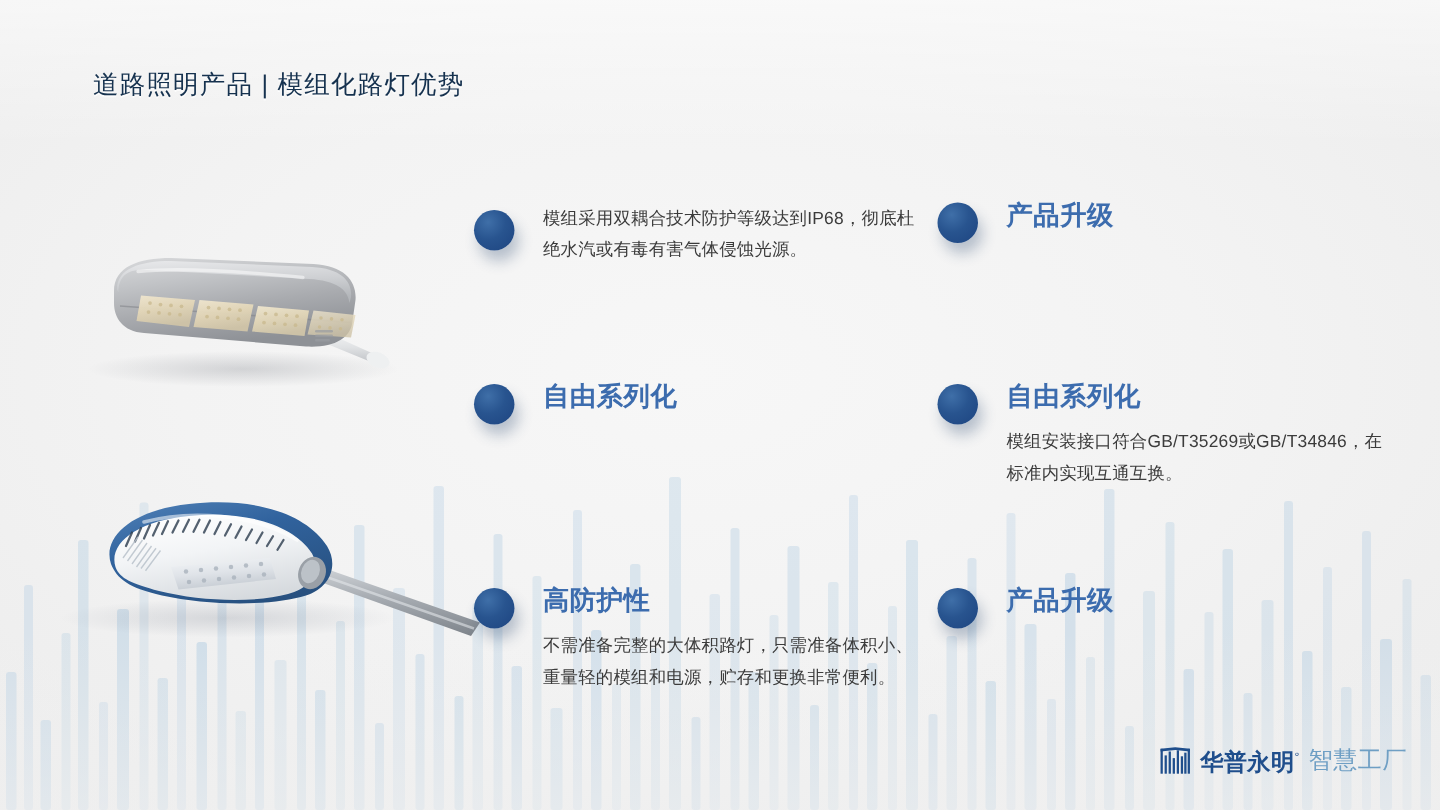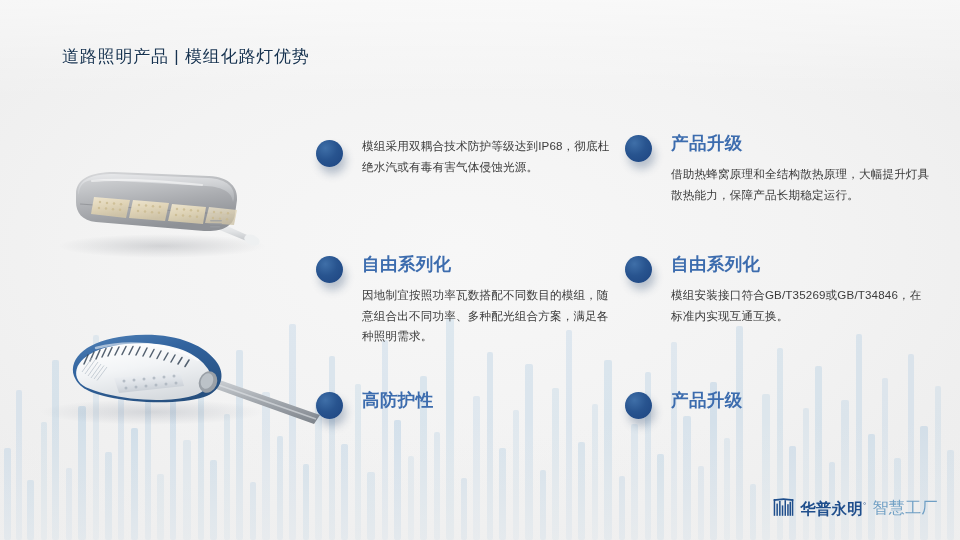--- a/index.html
+++ b/index.html
@@ -447,44 +447,43 @@
     <div class="feature-dot"></div>
     <div class="feature-body">
       <div class="feature-text">模组采用双耦合技术防护等级达到IP68，彻底杜绝水汽或有毒有害气体侵蚀光源。</div>
     </div>
   </div>
 
   <div class="feature" id="feature-2">
     <div class="feature-dot"></div>
     <div class="feature-body">
       <div class="feature-heading">产品升级</div>
-      <div class="feature-text">借助热蜂窝原理和全结构散热原理，大幅提升灯具散热能力，保障产品长期稳定运行。</div>
     </div>
   </div>
 
   <div class="feature" id="feature-3">
     <div class="feature-dot"></div>
     <div class="feature-body">
       <div class="feature-heading">自由系列化</div>
-      <div class="feature-text">因地制宜按照功率瓦数搭配不同数目的模组，随意组合出不同功率、多种配光组合方案，满足各种照明需求。</div>
     </div>
   </div>
 
   <div class="feature" id="feature-4">
     <div class="feature-dot"></div>
     <div class="feature-body">
       <div class="feature-heading">自由系列化</div>
       <div class="feature-text">模组安装接口符合GB/T35269或GB/T34846，在标准内实现互通互换。</div>
     </div>
   </div>
 
   <div class="feature" id="feature-5">
     <div class="feature-dot"></div>
     <div class="feature-body">
       <div class="feature-heading">高防护性</div>
+      <div class="feature-text">不需准备完整的大体积路灯，只需准备体积小、重量轻的模组和电源，贮存和更换非常便利。</div>
     </div>
   </div>
 
   <div class="feature" id="feature-6">
     <div class="feature-dot"></div>
     <div class="feature-body">
       <div class="feature-heading">产品升级</div>
     </div>
   </div>
 

